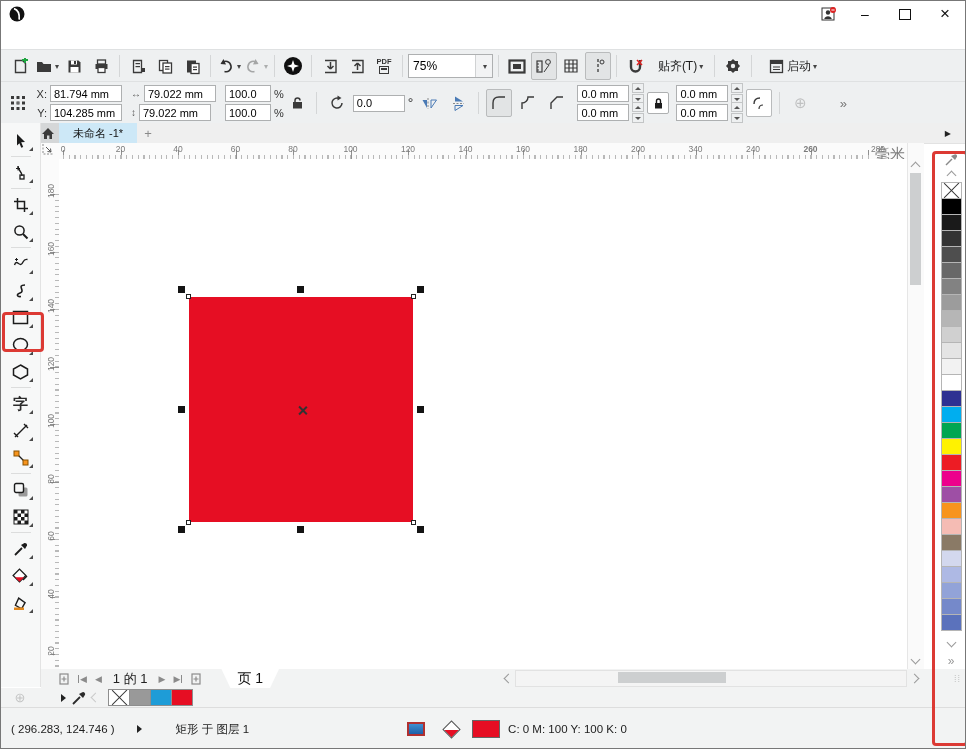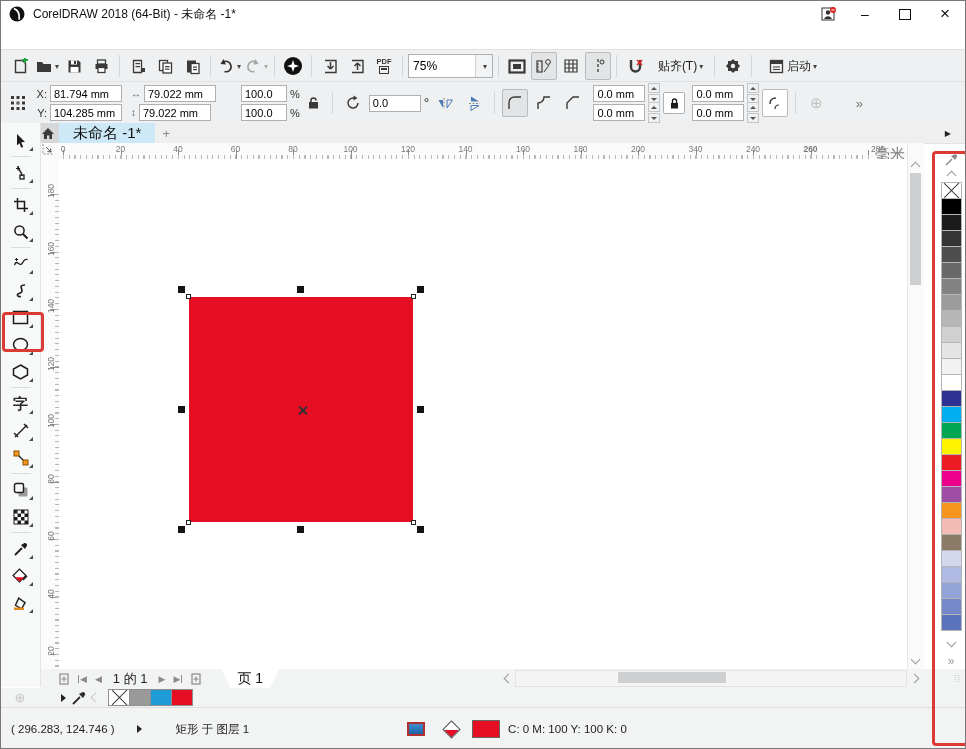--- a/index.html
+++ b/index.html
@@ -39,21 +39,21 @@
        padding:0 3px;outline:none;box-sizing:border-box}
   .w72{width:72px}.w46{width:46px}.w52{width:52px}
   .pct{font-size:11px;color:#333}
   .stepcol{display:flex;flex-direction:column;width:12px;gap:1px}
   .stp{height:8px;background:#eef0f1;border:1px solid #c3c5c6;display:flex;align-items:center;justify-content:center}
   .tri-u{width:0;height:0;border-left:3px solid transparent;border-right:3px solid transparent;border-bottom:3px solid #555}
   .tri-d{width:0;height:0;border-left:3px solid transparent;border-right:3px solid transparent;border-top:3px solid #555}
   
   .tabrow{top:122px;left:36px;height:20px;background:#efefef;border-bottom:1px solid #e2e2e2}
   .home-tile{width:22px;height:20px;background:#d5d7d8;display:flex;align-items:center;justify-content:center}
-  .doctab{height:21px;padding:0 14px;background:#cde8f7;display:flex;align-items:center;font-size:15px;color:#111}
+  .doctab{height:21px;padding:0 14px;background:#cde8f7;display:flex;align-items:center;font-size:11px;color:#111}
   .addtab{width:22px;text-align:center;color:#8a8a8a;font-size:13px}
   .tabscroll{margin-left:auto;margin-right:14px;font-size:8px;color:#222}
   
   .toolbox{position:absolute;left:0;top:122px;width:40px;height:564px;background:#f7f8f8;
            border-right:1px solid #e3e3e3;display:flex;flex-direction:column;align-items:center;padding-top:4px;box-sizing:border-box}
   .tool{width:30px;height:27px;display:flex;align-items:center;justify-content:center;position:relative;flex:none}
   .tool.fly::after{content:"";position:absolute;right:3px;bottom:3px;border-left:4px solid transparent;border-bottom:4px solid #4a4a4a}
   .tsep{width:20px;height:1px;background:#dcdddd;margin:2px 0;flex:none}
   .glyph-zi{font-size:15px;font-weight:bold;color:#2b2b2b;line-height:1}
   
@@ -129,21 +129,20 @@
 </head>
 <body>
 
 <div class="app">
 
   <div class="bar titlebar">
     <svg width="16" height="16" viewBox="0 0 16 16">
       <circle cx="8" cy="8" r="7.5" fill="#111"></circle>
       <path d="M5 2.6 C9.5 4,10.6 8.5,10.2 13.6" stroke="#fff" stroke-width="1.7" fill="none"></path>
     </svg>
-    <span class="title-text">CorelDRAW 2018 (64-Bit) - 未命名 -1*</span>
     <div class="win-btns">
       <span class="win-btn" style="width:34px">
         <svg width="15" height="15" viewBox="0 0 15 15">
           <rect x="1" y="1" width="12" height="12" fill="none" stroke="#333"></rect>
           <circle cx="7" cy="5.5" r="2.2" fill="#333"></circle>
             <path d="M3.2 12 a4 4 0 0 1 7.6 0 Z" fill="#333"></path>
           <circle cx="12" cy="3" r="3" fill="#d22"></circle>
             <rect x="10.4" y="2.5" width="3.2" height="1" fill="#fff"></rect>
         </svg>
       </span>
@@ -346,21 +345,21 @@
     <span class="stack" style="margin-left:6px">
       <span class="frow">
           <span style="font-size:10px;color:#555">↔</span>
         <input class="fld w72" value="79.022 mm" style="">
         </span>
       <span class="frow">
           <span style="font-size:10px;color:#555">↕</span>
         <input class="fld w72" value="79.022 mm" style="">
         </span>
     </span>
-    <span class="stack" style="margin-left:22px">
+    <span class="stack" style="margin-left:6px">
       <span class="frow">
           <input class="fld w46" value="100.0" style="">
         <span class="pct">%</span>
         </span>
       <span class="frow">
           <input class="fld w46" value="100.0" style="">
         <span class="pct">%</span>
         </span>
     </span>
     <span class="ib small">

